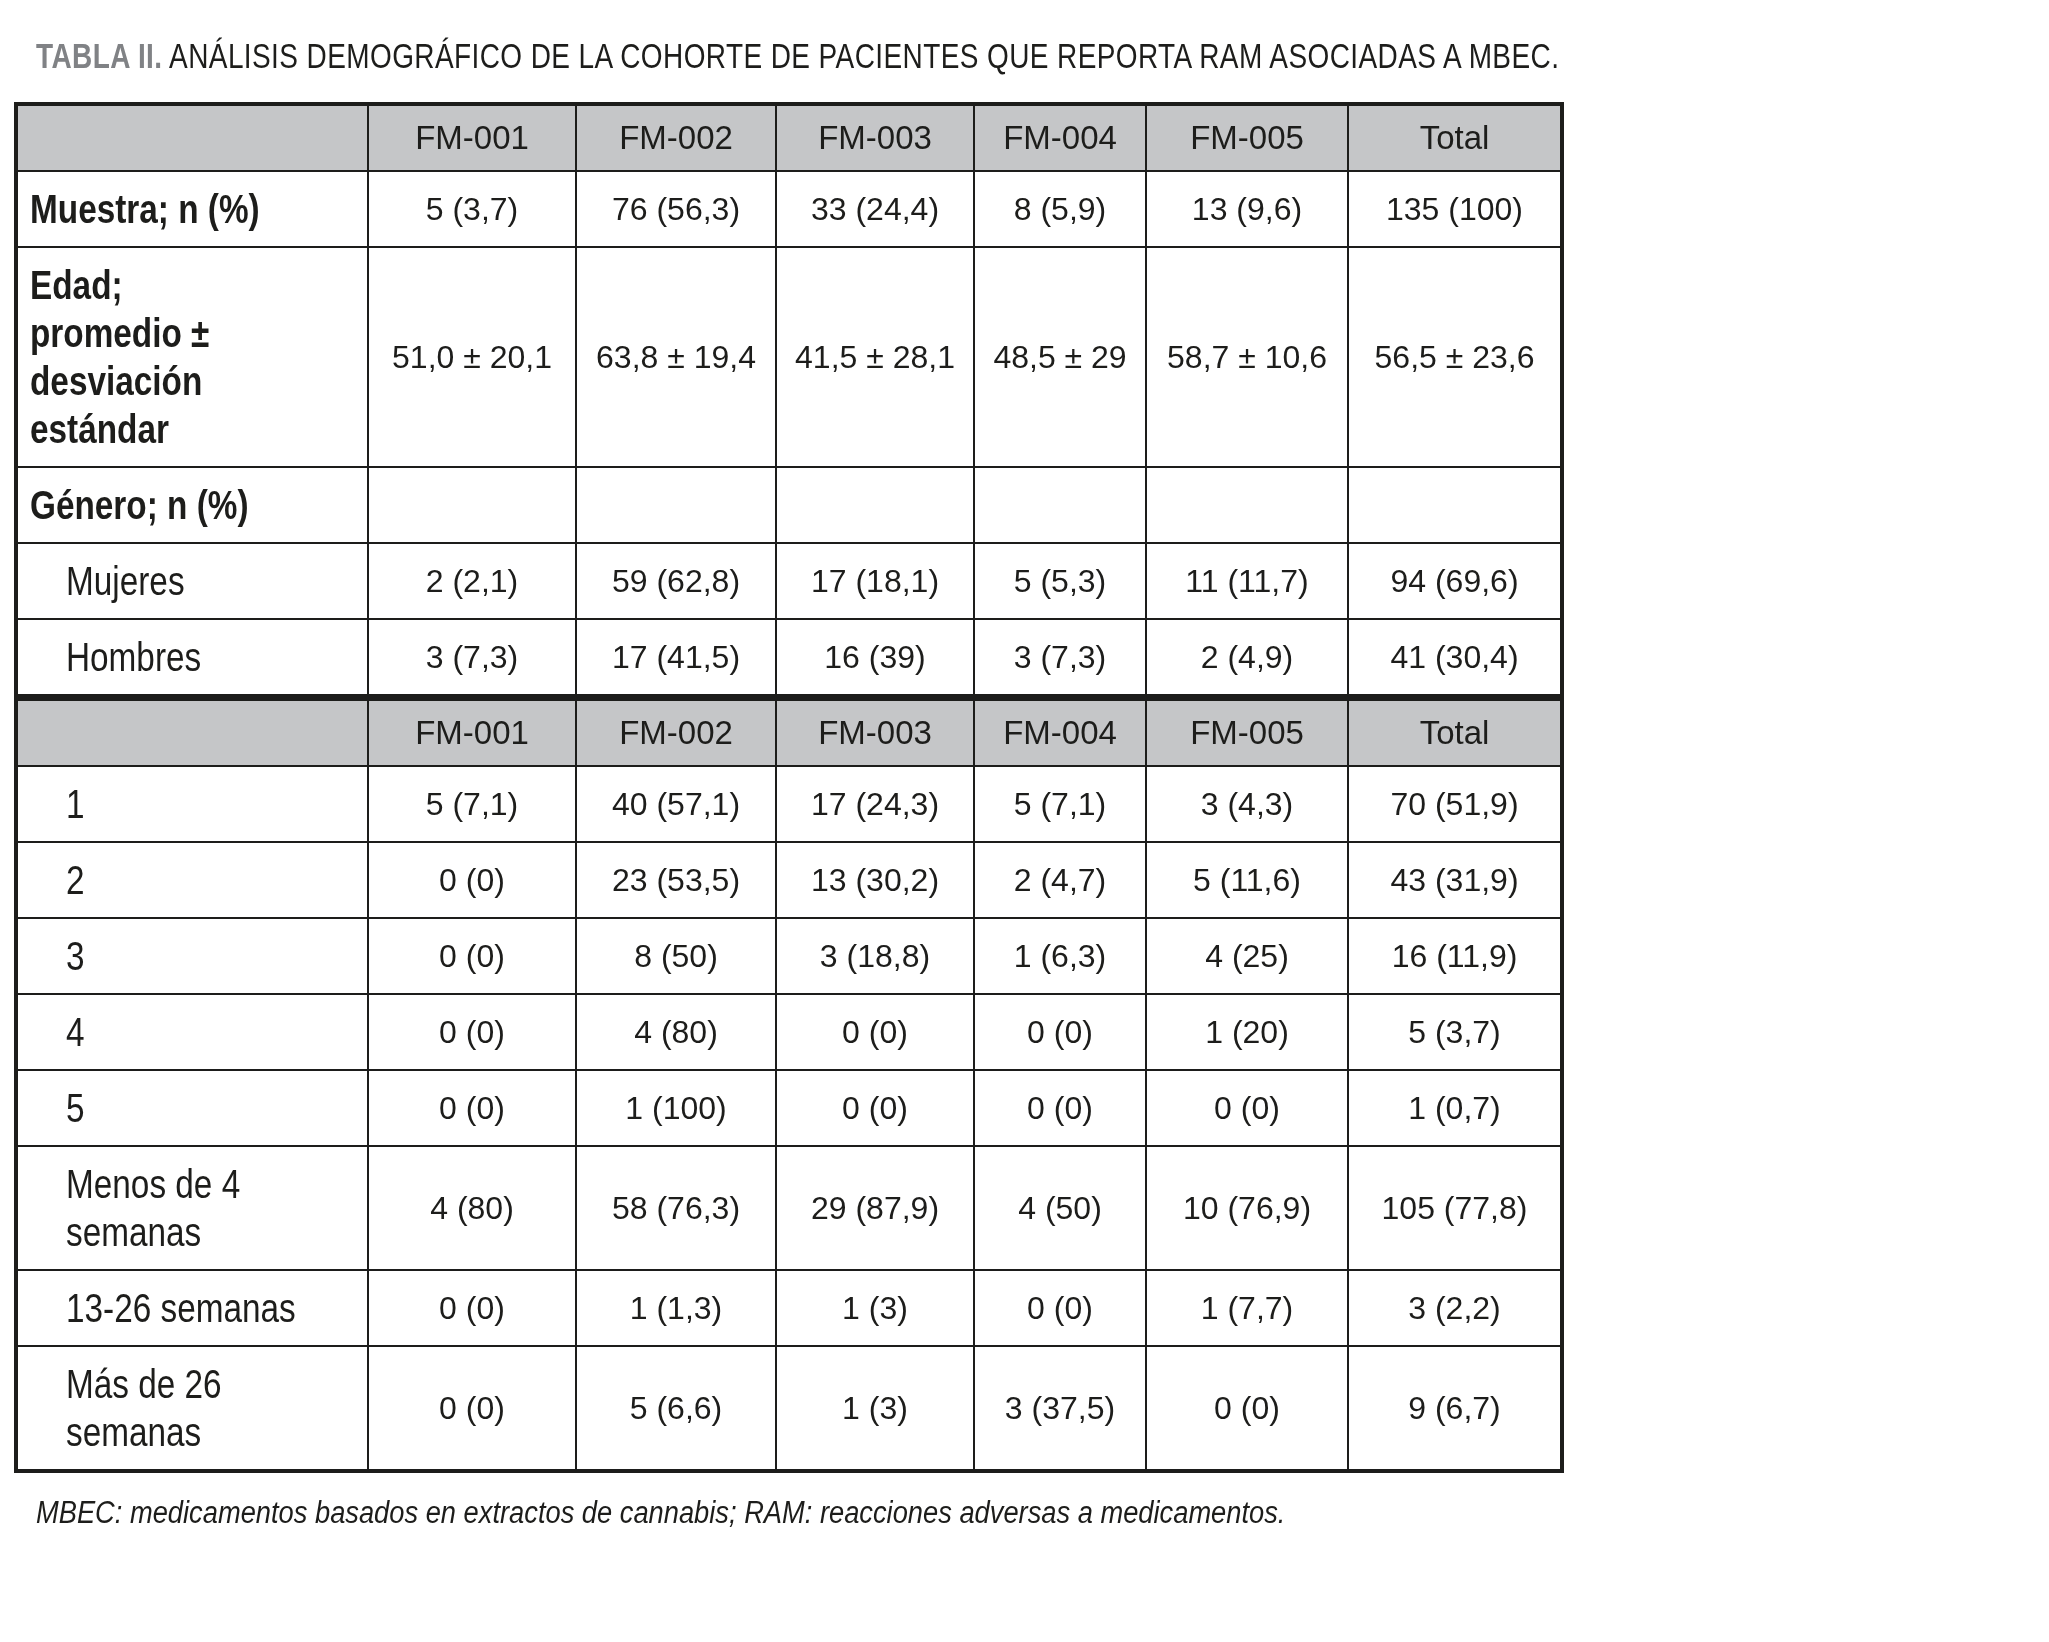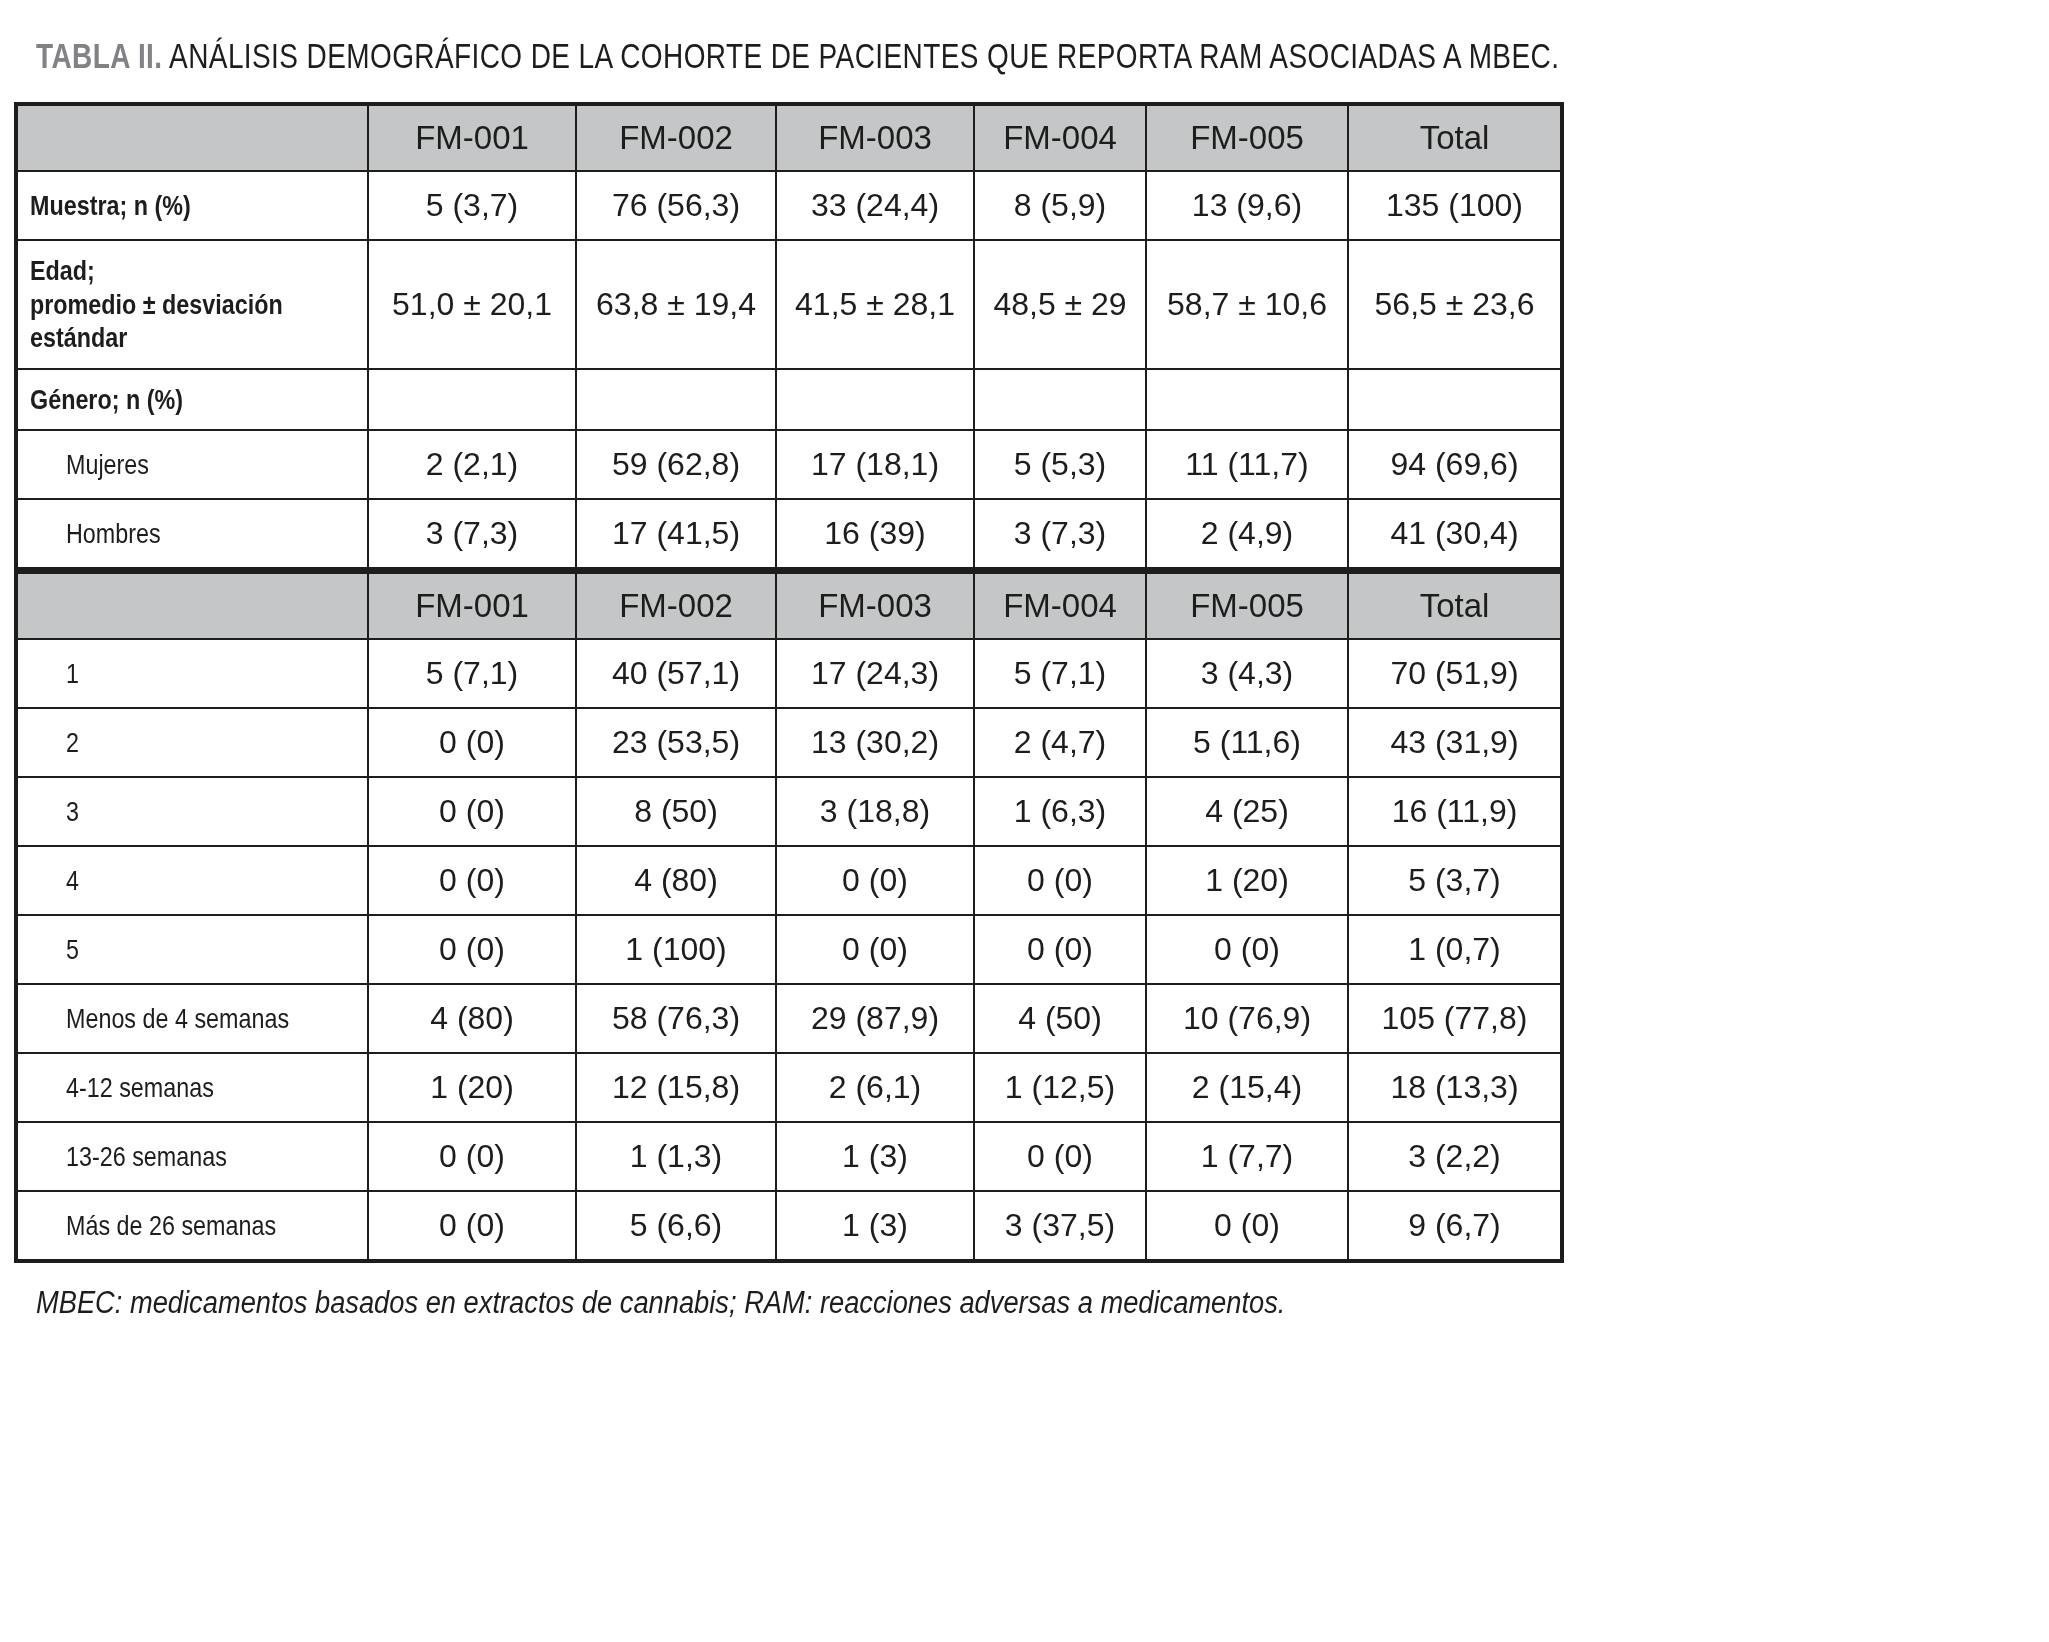--- a/index.html
+++ b/index.html
@@ -49,21 +49,21 @@
     padding: 13px 6px;
   }
   tr.header-row.section-divider th { border-top: 7px solid var(--border-color); }
 
   td.value-cell {
     text-align: center;
     font-size: 32px;
     padding: 15px 6px;
   }
   td.label-cell {
-    font-size: 28px;
+    font-size: 40px;
     padding: 13px 4px 13px 12px;
   }
   td.label-cell.category { font-weight: bold; }
   td.label-cell.sub { padding-left: 48px; }
 
   
   .lin {
     width: 120%;
     transform: scaleX(0.8333);
     transform-origin: 0 50%;
@@ -237,31 +237,20 @@
           </td>
           <td class="value-cell">4 (80)</td>
           <td class="value-cell">58 (76,3)</td>
           <td class="value-cell">29 (87,9)</td>
           <td class="value-cell">4 (50)</td>
           <td class="value-cell">10 (76,9)</td>
           <td class="value-cell">105 (77,8)</td>
         </tr>
         <tr>
           <td class="label-cell sub">
-            <div class="lin">4-12 semanas</div>
-          </td>
-          <td class="value-cell">1 (20)</td>
-          <td class="value-cell">12 (15,8)</td>
-          <td class="value-cell">2 (6,1)</td>
-          <td class="value-cell">1 (12,5)</td>
-          <td class="value-cell">2 (15,4)</td>
-          <td class="value-cell">18 (13,3)</td>
-        </tr>
-        <tr>
-          <td class="label-cell sub">
             <div class="lin">13-26 semanas</div>
           </td>
           <td class="value-cell">0 (0)</td>
           <td class="value-cell">1 (1,3)</td>
           <td class="value-cell">1 (3)</td>
           <td class="value-cell">0 (0)</td>
           <td class="value-cell">1 (7,7)</td>
           <td class="value-cell">3 (2,2)</td>
         </tr>
         <tr>

